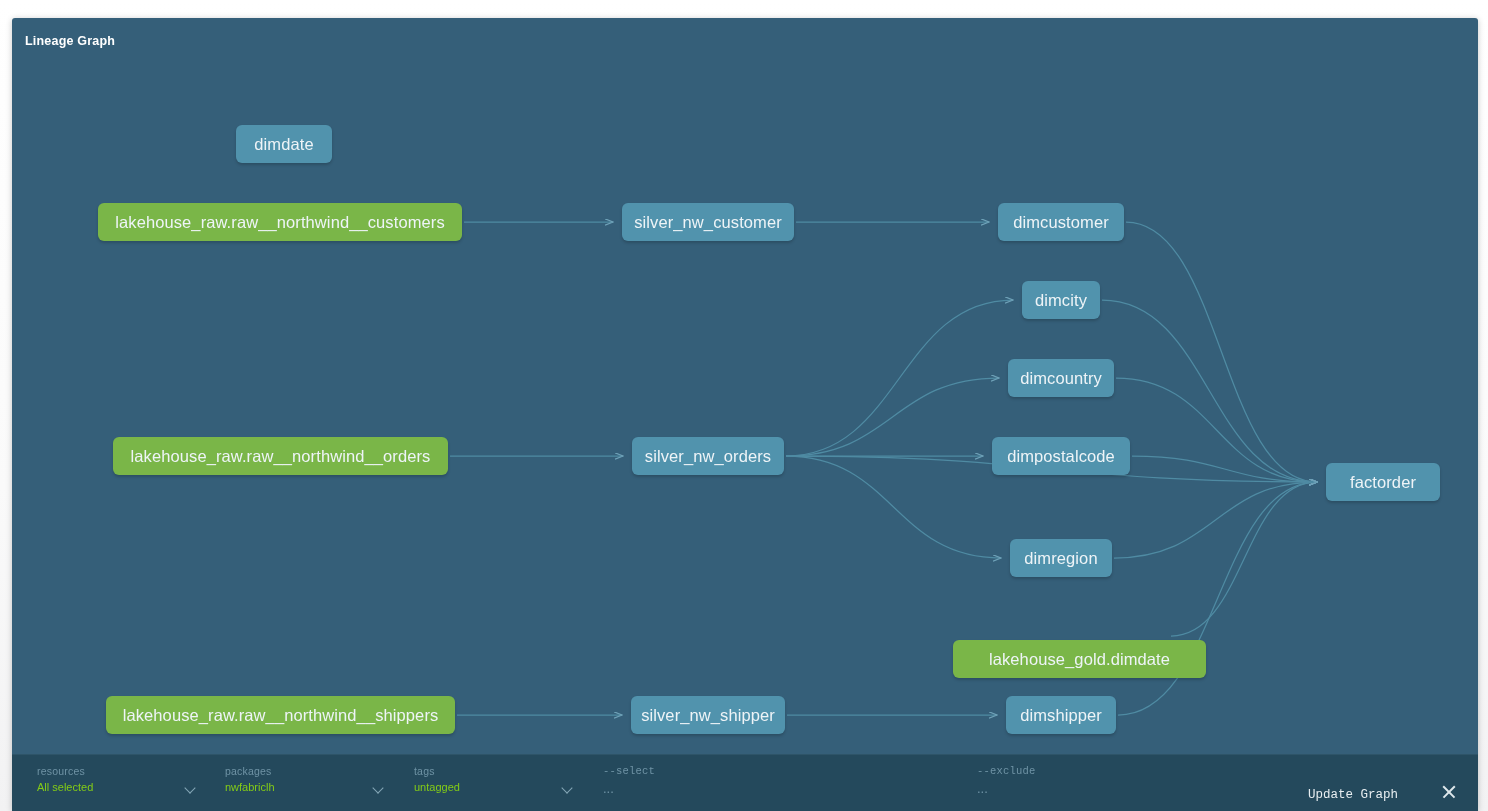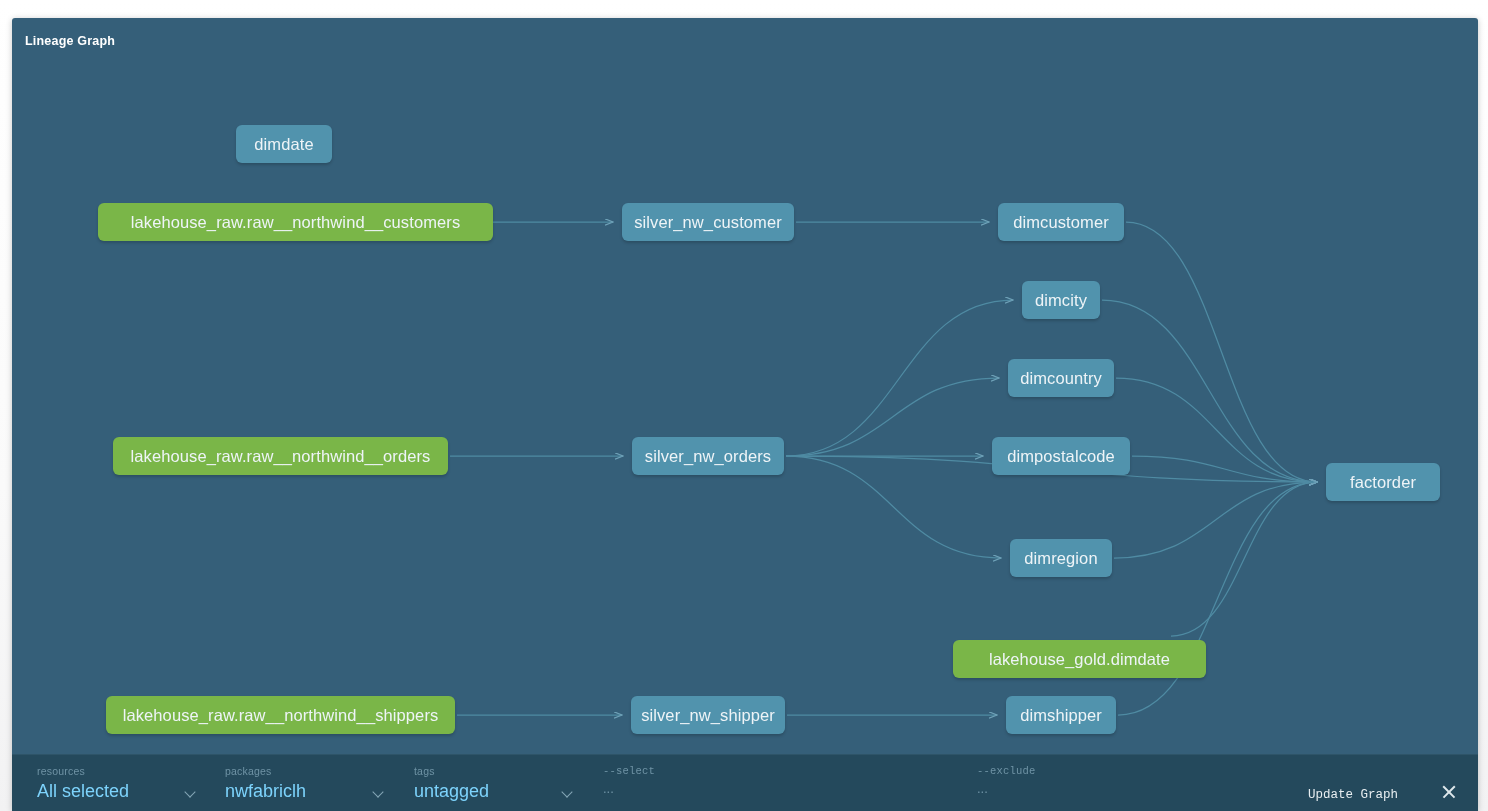--- a/index.html
+++ b/index.html
@@ -81,22 +81,22 @@
     letter-spacing: 0.2px;
     font-family: "Liberation Mono", monospace;
   }
   .tb-label.plain { font-family: "Liberation Sans", sans-serif; }
   .tb-value-row {
     display: flex;
     align-items: center;
     justify-content: space-between;
   }
   .tb-value {
-    font-size: 18px;
-    color: #7dd3fc;
+    font-size: 11px;
+    color: #84cc16;
   }
   .tb-value.dim {
     color: #6f93a5;
     font-size: 13px;
   }
   .chevron {
     width: 11px; height: 7px;
     position: relative;
     margin-left: 10px;
     flex: 0 0 auto;
@@ -169,21 +169,21 @@
             <path d="M1120,438 C1212.5,438 1212.5,464 1305,464" marker-end="url(#arrow)"></path>
             <path d="M1102,540 C1203.5,540 1203.5,464 1305,464" marker-end="url(#arrow)"></path>
             <path d="M1159,618 C1232,618 1232,464 1305,464" marker-end="url(#arrow)"></path>
             <path d="M445,697 C527.5,697 527.5,697 610,697" marker-end="url(#arrow)"></path>
             <path d="M775,697 C880,697 880,697 985,697" marker-end="url(#arrow)"></path>
             <path d="M1106,697 C1205.5,697 1205.5,464 1305,464" marker-end="url(#arrow)"></path>
           </g>
       </svg>
       <div id="node-layer">
           <div class="node blue" style="left: 224px; top: 107px; width: 96px;">dimdate</div>
-          <div class="node green" style="left: 86px; top: 185px; width: 395px;">lakehouse_raw.raw__northwind__customers</div>
+          <div class="node green" style="left: 86px; top: 185px; width: 364px;">lakehouse_raw.raw__northwind__customers</div>
           <div class="node blue" style="left: 610px; top: 185px; width: 172px;">silver_nw_customer</div>
           <div class="node blue" style="left: 986px; top: 185px; width: 126px;">dimcustomer</div>
           <div class="node blue" style="left: 1010px; top: 263px; width: 78px;">dimcity</div>
           <div class="node blue" style="left: 996px; top: 341px; width: 106px;">dimcountry</div>
           <div class="node green" style="left: 101px; top: 419px; width: 335px;">lakehouse_raw.raw__northwind__orders</div>
           <div class="node blue" style="left: 620px; top: 419px; width: 152px;">silver_nw_orders</div>
           <div class="node blue" style="left: 980px; top: 419px; width: 138px;">dimpostalcode</div>
           <div class="node blue" style="left: 1314px; top: 445px; width: 114px;">factorder</div>
           <div class="node blue" style="left: 998px; top: 521px; width: 102px;">dimregion</div>
           <div class="node green" style="left: 941px; top: 622px; width: 253px;">lakehouse_gold.dimdate</div>

